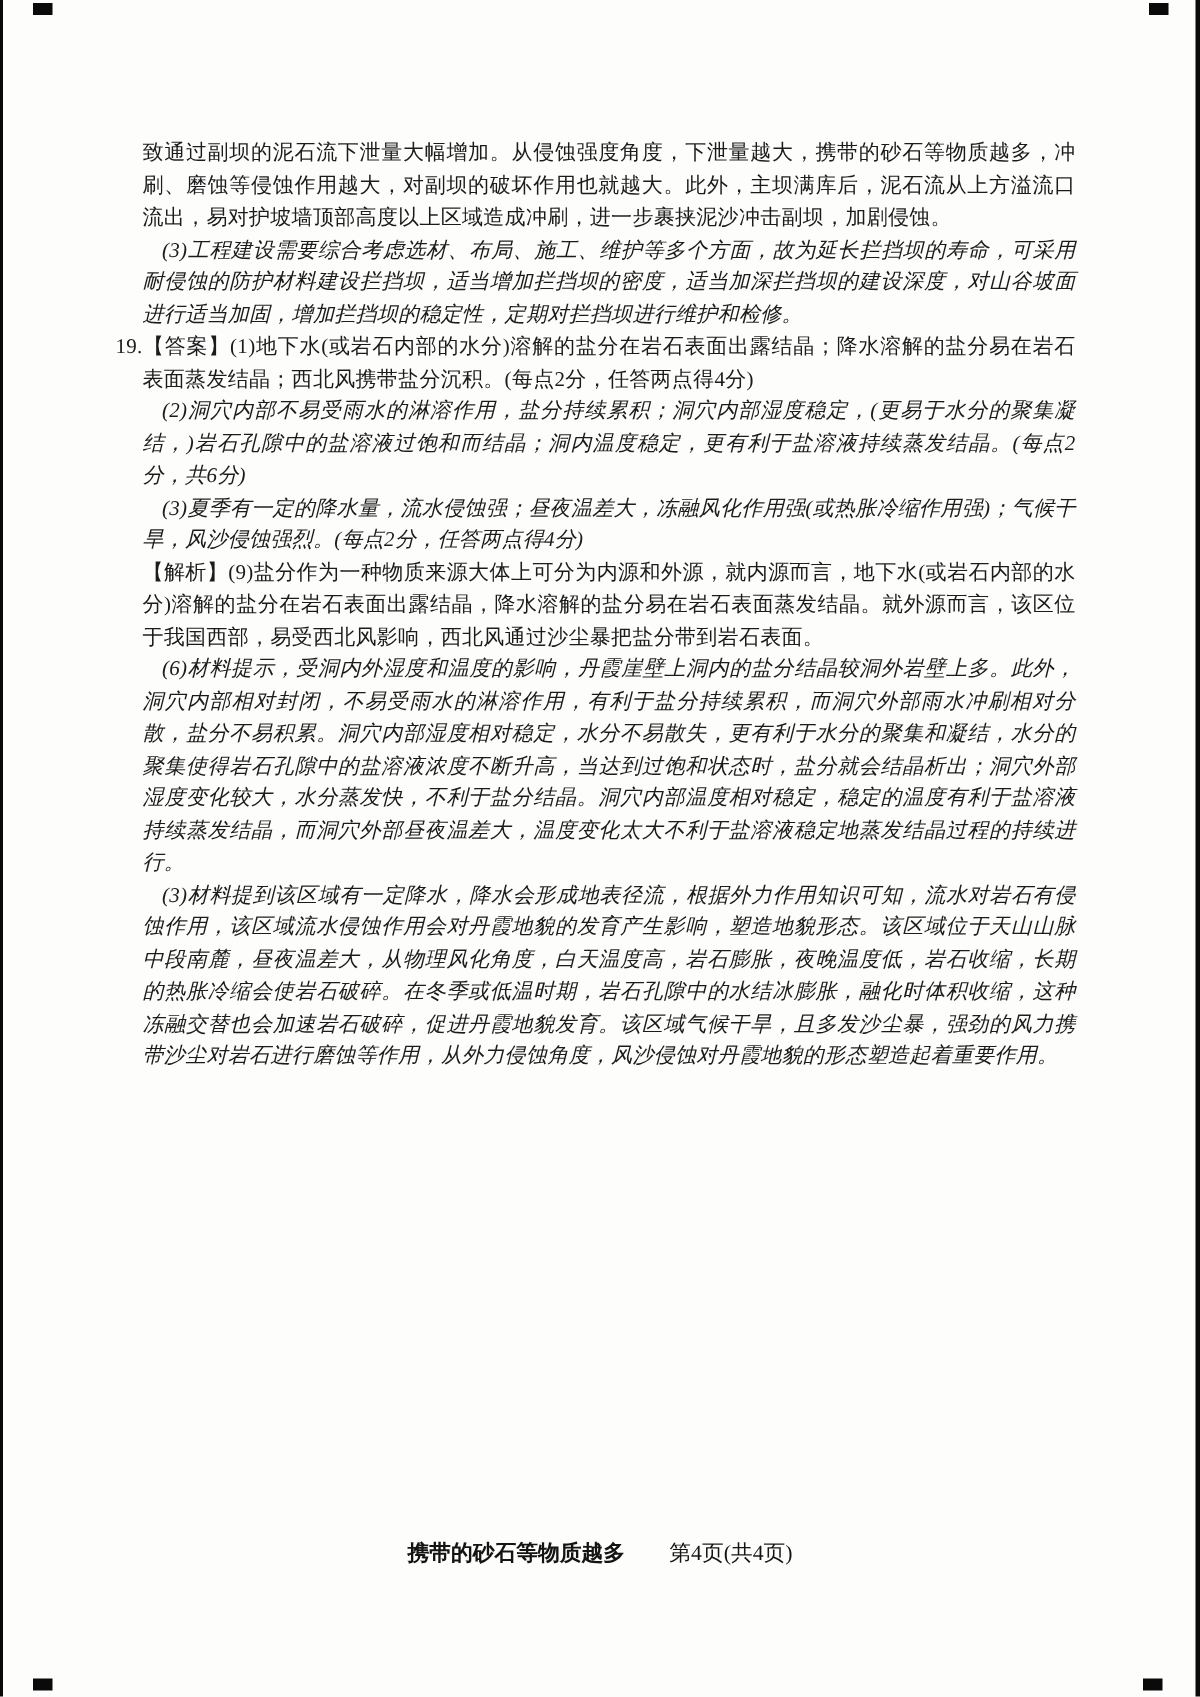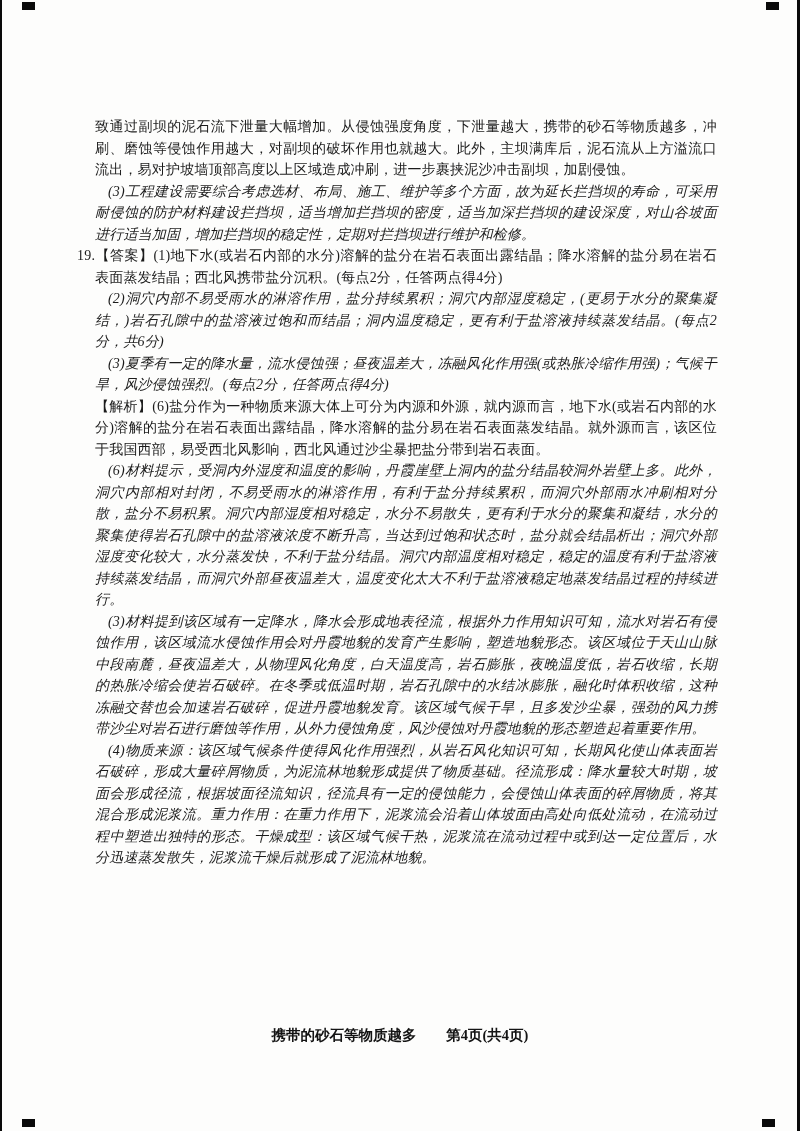--- a/index.html
+++ b/index.html
@@ -27,21 +27,21 @@
     height: 8px;
     background: #0a0a0a;
   }
   .scan-mark.tl { left: 22px;  top: 2px; }
   .scan-mark.tr { left: 766px; top: 2px; }
   .scan-mark.bl { left: 22px;  top: 1119px; }
   .scan-mark.br { left: 762px; top: 1119px; }
   .page-body {
     position: absolute;
     left: 95px;
-    top: 116px;
+    top: 92px;
     width: 622px;
   }
   .para {
     font-size: 14px;
     line-height: 21.5px;
     text-align: justify;
     letter-spacing: 0.2px;
     word-break: break-all;
   }
   .para.flush  { text-indent: 0; }
@@ -50,40 +50,39 @@
   .footer {
     position: absolute;
     left: 0;
     top: 1026px;
     width: 800px;
     text-align: center;
     font-size: 14.5px;
     font-weight: bold;
     color: #141414;
   }
-  .footer .footer-page { margin-left: 26px; font-weight: bold; }
+  .footer .footer-page { margin-left: 26px; font-weight: normal; }
 </style>
 </head>
 <body>
 
 <div class="scan-edge left"></div>
 <div class="scan-edge right"></div>
 <div class="scan-mark tl"></div>
 <div class="scan-mark tr"></div>
 <div class="scan-mark bl"></div>
 <div class="scan-mark br"></div>
 
 <div class="page-body">
   <div class="para flush">致通过副坝的泥石流下泄量大幅增加。从侵蚀强度角度，下泄量越大，携带的砂石等物质越多，冲刷、磨蚀等侵蚀作用越大，对副坝的破坏作用也就越大。此外，主坝满库后，泥石流从上方溢流口流出，易对护坡墙顶部高度以上区域造成冲刷，进一步裹挟泥沙冲击副坝，加剧侵蚀。</div>
   <div class="para indent">(3)工程建设需要综合考虑选材、布局、施工、维护等多个方面，故为延长拦挡坝的寿命，可采用耐侵蚀的防护材料建设拦挡坝，适当增加拦挡坝的密度，适当加深拦挡坝的建设深度，对山谷坡面进行适当加固，增加拦挡坝的稳定性，定期对拦挡坝进行维护和检修。</div>
   <div class="para hang">19.【答案】(1)地下水(或岩石内部的水分)溶解的盐分在岩石表面出露结晶；降水溶解的盐分易在岩石表面蒸发结晶；西北风携带盐分沉积。(每点2分，任答两点得4分)</div>
   <div class="para indent">(2)洞穴内部不易受雨水的淋溶作用，盐分持续累积；洞穴内部湿度稳定，(更易于水分的聚集凝结，)岩石孔隙中的盐溶液过饱和而结晶；洞内温度稳定，更有利于盐溶液持续蒸发结晶。(每点2分，共6分)</div>
   <div class="para indent">(3)夏季有一定的降水量，流水侵蚀强；昼夜温差大，冻融风化作用强(或热胀冷缩作用强)；气候干旱，风沙侵蚀强烈。(每点2分，任答两点得4分)</div>
-  <div class="para flush">【解析】(6)盐分作为一种物质来源大体上可分为内源和外源，就内源而言，地下水(或岩石内部的水分)溶解的盐分在岩石表面出露结晶，降水溶解的盐分易在岩石表面蒸发结晶。就外源而言，该区位于我国西部，易受西北风影响，西北风通过沙尘暴把盐分带到岩石表面。</div>
+  <div class="para flush">【解析】(9)盐分作为一种物质来源大体上可分为内源和外源，就内源而言，地下水(或岩石内部的水分)溶解的盐分在岩石表面出露结晶，降水溶解的盐分易在岩石表面蒸发结晶。就外源而言，该区位于我国西部，易受西北风影响，西北风通过沙尘暴把盐分带到岩石表面。</div>
   <div class="para indent">(6)材料提示，受洞内外湿度和温度的影响，丹霞崖壁上洞内的盐分结晶较洞外岩壁上多。此外，洞穴内部相对封闭，不易受雨水的淋溶作用，有利于盐分持续累积，而洞穴外部雨水冲刷相对分散，盐分不易积累。洞穴内部湿度相对稳定，水分不易散失，更有利于水分的聚集和凝结，水分的聚集使得岩石孔隙中的盐溶液浓度不断升高，当达到过饱和状态时，盐分就会结晶析出；洞穴外部湿度变化较大，水分蒸发快，不利于盐分结晶。洞穴内部温度相对稳定，稳定的温度有利于盐溶液持续蒸发结晶，而洞穴外部昼夜温差大，温度变化太大不利于盐溶液稳定地蒸发结晶过程的持续进行。</div>
   <div class="para indent">(3)材料提到该区域有一定降水，降水会形成地表径流，根据外力作用知识可知，流水对岩石有侵蚀作用，该区域流水侵蚀作用会对丹霞地貌的发育产生影响，塑造地貌形态。该区域位于天山山脉中段南麓，昼夜温差大，从物理风化角度，白天温度高，岩石膨胀，夜晚温度低，岩石收缩，长期的热胀冷缩会使岩石破碎。在冬季或低温时期，岩石孔隙中的水结冰膨胀，融化时体积收缩，这种冻融交替也会加速岩石破碎，促进丹霞地貌发育。该区域气候干旱，且多发沙尘暴，强劲的风力携带沙尘对岩石进行磨蚀等作用，从外力侵蚀角度，风沙侵蚀对丹霞地貌的形态塑造起着重要作用。</div>
-  <div class="para indent">(4)物质来源：该区域气候条件使得风化作用强烈，从岩石风化知识可知，长期风化使山体表面岩石破碎，形成大量碎屑物质，为泥流林地貌形成提供了物质基础。径流形成：降水量较大时期，坡面会形成径流，根据坡面径流知识，径流具有一定的侵蚀能力，会侵蚀山体表面的碎屑物质，将其混合形成泥浆流。重力作用：在重力作用下，泥浆流会沿着山体坡面由高处向低处流动，在流动过程中塑造出独特的形态。干燥成型：该区域气候干热，泥浆流在流动过程中或到达一定位置后，水分迅速蒸发散失，泥浆流干燥后就形成了泥流林地貌。</div>
 </div>
 
 <div class="footer">
   <span class="footer-title">携带的砂石等物质越多</span>
   <span class="footer-page">第4页(共4页)</span>
 </div>
 
 </body></html>

